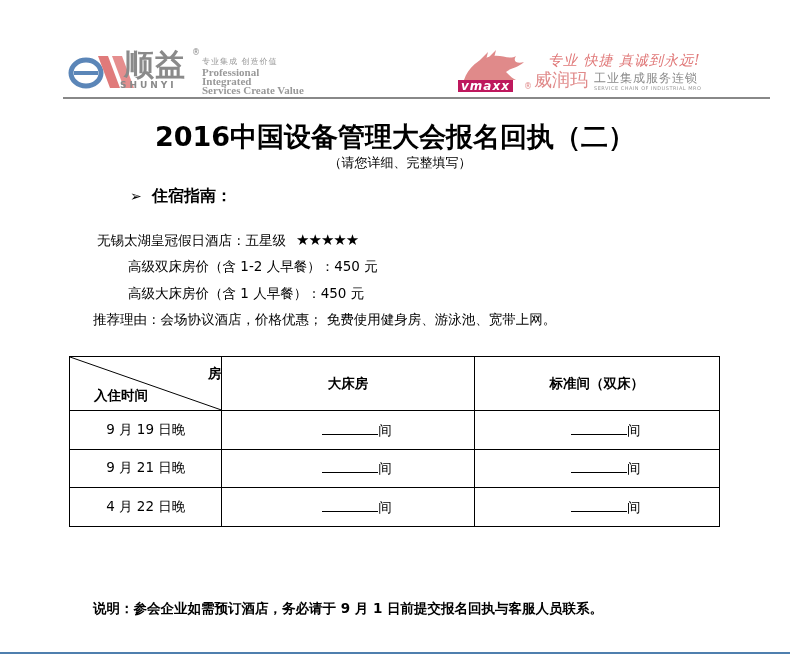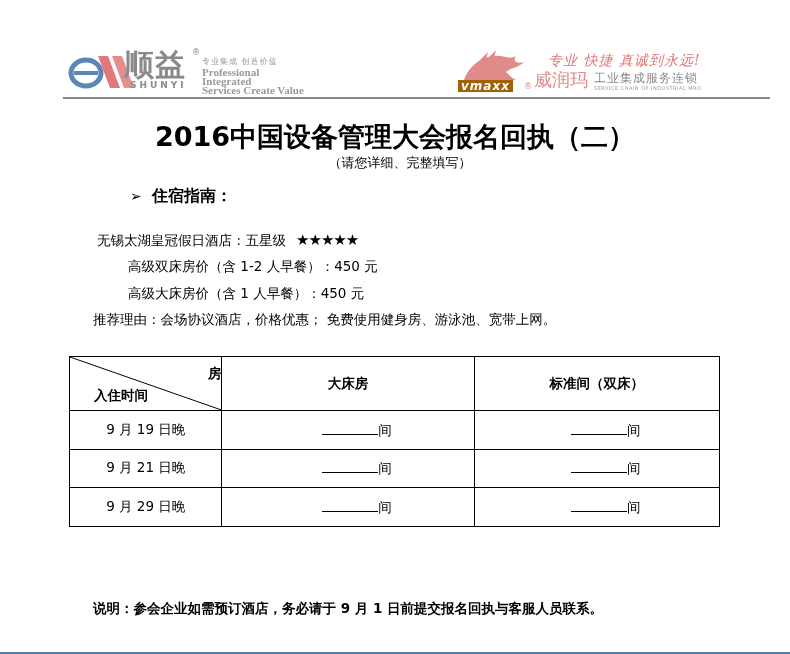--- a/index.html
+++ b/index.html
@@ -6,27 +6,27 @@
   body {
     width: 790px; height: 654px; background: #ffffff; position: relative; overflow: hidden;
     font-family: "DejaVu Sans", "Liberation Sans", sans-serif; color: #000;
   }
   .abs { position: absolute; }
   
   .logo-left { left: 68px; top: 50px; width: 240px; height: 42px; }
   .sy-mark { left: 0; top: 4px; width: 68px; height: 36px; }
   .shunyi-cn { left: 56px; top: 0px; font-size: 30px; font-weight: bold; color: #8a8a8a; letter-spacing: 1px; line-height: 30px; }
   .shunyi-reg { left: 124px; top: -2px; font-size: 8px; color: #888; }
-  .shunyi-en { left: 62px; top: 30px; font-size: 9px; font-weight: bold; color: #8a8a8a; letter-spacing: 3px; }
+  .shunyi-en { left: 52px; top: 30px; font-size: 9px; font-weight: bold; color: #8a8a8a; letter-spacing: 3px; }
   .shunyi-slogan-cn { left: 134px; top: 6px; font-size: 8px; color: #999; letter-spacing: 1px; }
   .shunyi-slogan-en { left: 134px; top: 18px; font-size: 11px; color: #999; font-family: Liberation Serif, serif; line-height: 9px; font-weight: bold; }
 
   .logo-right { left: 458px; top: 50px; width: 260px; height: 42px; }
   .horse { left: 0; top: 0; width: 70px; height: 40px; }
-  .vmaxx { left: 0; top: 30px; font-size: 12px; font-weight: bold; font-style: italic; color: #fff; background: #a16207; padding: 0 3px; line-height: 12px; letter-spacing: 1px; }
+  .vmaxx { left: 0; top: 30px; font-size: 12px; font-weight: bold; font-style: italic; color: #fff; background: #be185d; padding: 0 3px; line-height: 12px; letter-spacing: 1px; }
   .vmaxx-reg { left: 66px; top: 32px; font-size: 8px; color: #e08a8a; }
   .right-slogan { left: 90px; top: 2px; font-size: 14px; color: #e07878; font-style: italic; letter-spacing: 1px; font-family: "DejaVu Serif", serif; }
   .right-brand { left: 76px; top: 20px; font-size: 18px; color: #e08a8a; line-height: 20px; }
   .right-tag { left: 136px; top: 22px; font-size: 12px; color: #8a8a8a; letter-spacing: 1px; line-height: 13px; }
   .right-tag-en { left: 136px; top: 35px; font-size: 5px; color: #999; letter-spacing: 0.5px; }
 
   .header-rule { left: 63px; top: 97px; width: 707px; height: 2px; background: #888; }
 
   .title { left: 0; width: 790px; top: 119px; text-align: center; font-size: 27px; font-weight: bold; }
   .subtitle { left: 0; width: 790px; top: 154px; text-align: center; font-size: 13px; padding-left: 10px; box-sizing: border-box; }
@@ -126,21 +126,21 @@
     <td>9 月 19 日晚</td>
     <td><span class="blank"></span><span>间</span></td>
     <td><span class="blank"></span><span>间</span></td>
   </tr>
   <tr>
     <td>9 月 21 日晚</td>
     <td><span class="blank"></span><span>间</span></td>
     <td><span class="blank"></span><span>间</span></td>
   </tr>
   <tr>
-    <td>9 月 29 日晚</td>
+    <td>4 月 22 日晚</td>
     <td><span class="blank"></span><span>间</span></td>
     <td><span class="blank"></span><span>间</span></td>
   </tr>
 </tbody>
   </table>
 
 <div class="abs note">说明：参会企业如需预订酒店，务必请于 9 月 1 日前提交报名回执与客服人员联系。</div>
 
 <div class="abs bottom-rule"></div>
 

